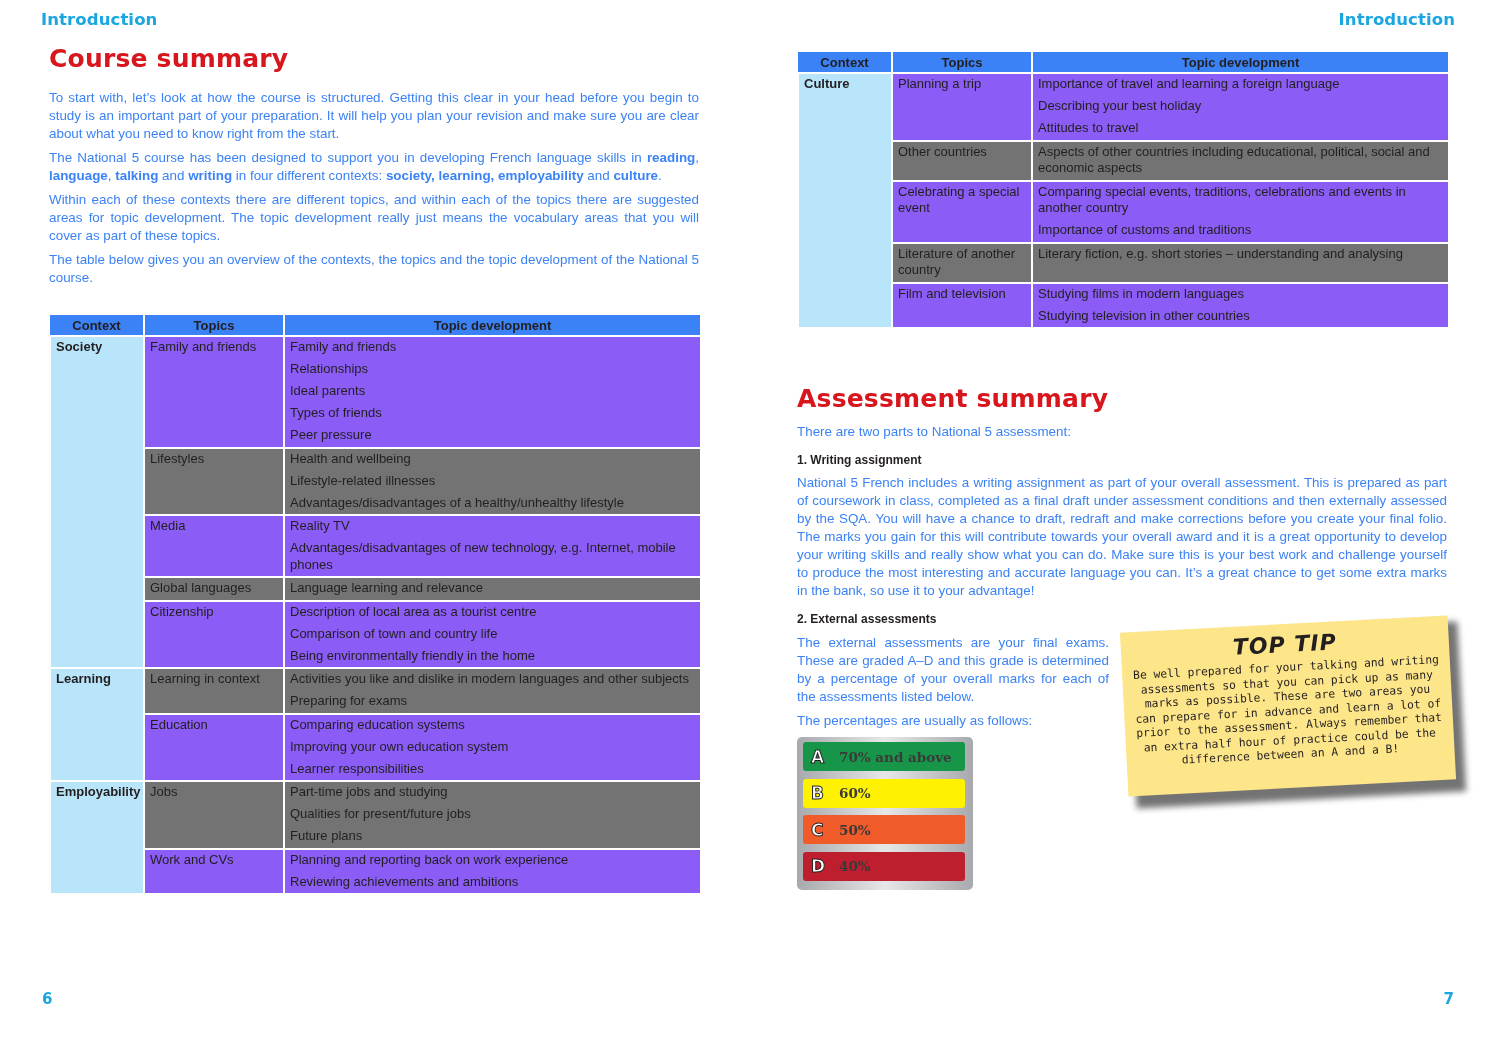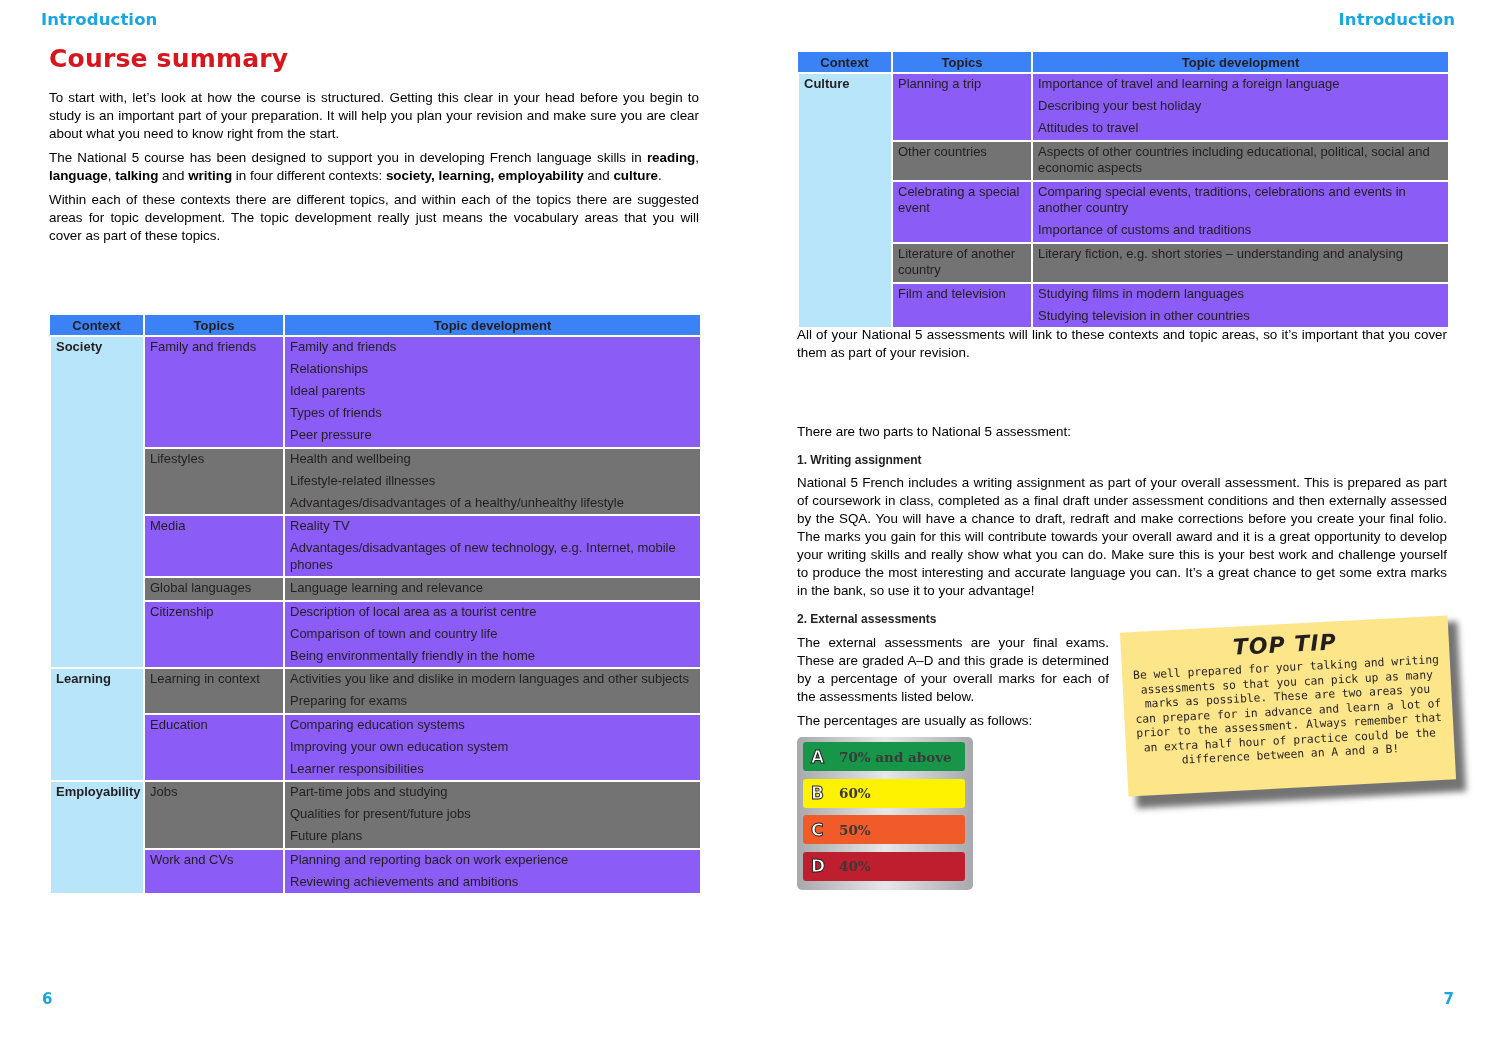--- a/index.html
+++ b/index.html
@@ -28,21 +28,21 @@
 
   .section-title {
     position: absolute;
     font-family: "DejaVu Sans", sans-serif; font-weight: bold;
     font-size: 25px; color: #d7161e; letter-spacing: 0.2px;
   }
 
   .body-text {
     position: absolute; width: 650px;
     font-family: "Liberation Sans", sans-serif;
-    font-size: 13.4px; line-height: 18px; text-align: justify; color: #000000;
+    font-size: 13.4px; line-height: 18px; text-align: justify; color: #3b82f6;
   }
   .body-text p { margin-bottom: 6px; }
   .body-text b { font-weight: bold; }
 
   
   table.course {
     position: absolute; border-collapse: collapse; table-layout: fixed;
     font-family: "Liberation Sans", sans-serif; font-size: 13px; color: #231f20;
   }
   table.course th {
@@ -110,20 +110,21 @@
 <body>
 
 <div class="page page-left">
   <div class="running-head">Introduction</div>
   <div class="section-title" style="left:49px; top:44px;">Course summary</div>
 
   <div class="body-text" style="left:49px; top:89px;">
     <p>To start with, let’s look at how the course is structured. Getting this clear in your head before you begin to study is an important part of your preparation. It will help you plan your revision and make sure you are clear about what you need to know right from the start.</p>
     <p><span>The National 5 course has been designed to support you in developing French language skills in </span><b>reading</b><span>, </span><b>language</b><span>, </span><b>talking</b><span> and </span><b>writing</b><span> in four different contexts: </span><b>society, learning, employability</b><span> and </span><b>culture</b><span>.</span></p>
     <p>Within each of these contexts there are different topics, and within each of the topics there are suggested areas for topic development. The topic development really just means the vocabulary areas that you will cover as part of these topics.</p>
+    <p>The table below gives you an overview of the contexts, the topics and the topic development of the National 5 course.</p>
   </div>
 
   <table class="course" style="left:49px; top:315px; width:651px;">
     <colgroup>
         <col style="width:94px">
         <col style="width:140px">
         <col style="width:417px">
       </colgroup>
     <tbody>
         <tr>
@@ -255,22 +256,22 @@
     <tr class="light">
       <td class="topic">Film and television</td>
       <td class="dev">
         <span class="dev-item">Studying films in modern languages</span>
         <span class="dev-item">Studying television in other countries</span>
       </td>
     </tr>
   </tbody>
     </table>
 
-  <div class="body-text" style="left:47px; top:326px;">All of your National 5 assessments will link to these contexts and topic areas, so it’s important that you cover them as part of your revision.</div>
-
+
+  <div class="section-title" style="left:47px; top:384px;">Assessment summary</div>
 
   <div class="body-text" style="left:47px; top:423px;">There are two parts to National 5 assessment:</div>
 
   <div class="subhead" style="left:47px; top:453px;">1. Writing assignment</div>
   <div class="body-text" style="left:47px; top:474px;">National 5 French includes a writing assignment as part of your overall assessment. This is prepared as part of coursework in class, completed as a final draft under assessment conditions and then externally assessed by the SQA. You will have a chance to draft, redraft and make corrections before you create your final folio. The marks you gain for this will contribute towards your overall award and it is a great opportunity to develop your writing skills and really show what you can do. Make sure this is your best work and challenge yourself to produce the most interesting and accurate language you can. It’s a great chance to get some extra marks in the bank, so use it to your advantage!</div>
 
   <div class="subhead" style="left:47px; top:612px;">2. External assessments</div>
   <div class="body-text" style="left:47px; top:634px; width:312px;">
     <p>The external assessments are your final exams. These are graded A–D and this grade is determined by a percentage of your overall marks for each of the assessments listed below.</p>
     <p>The percentages are usually as follows:</p>

